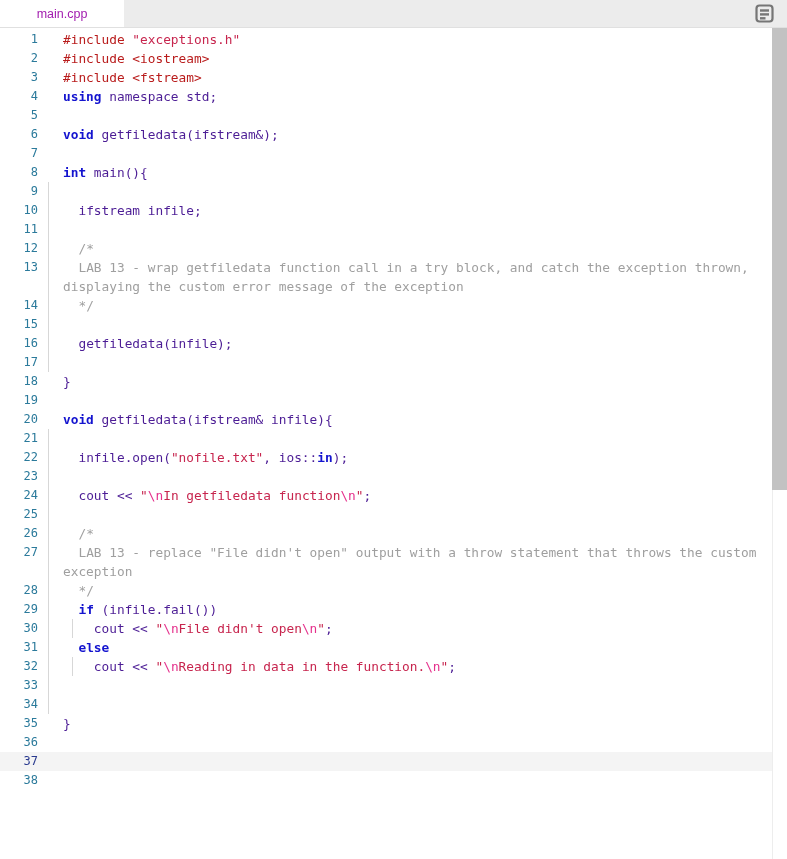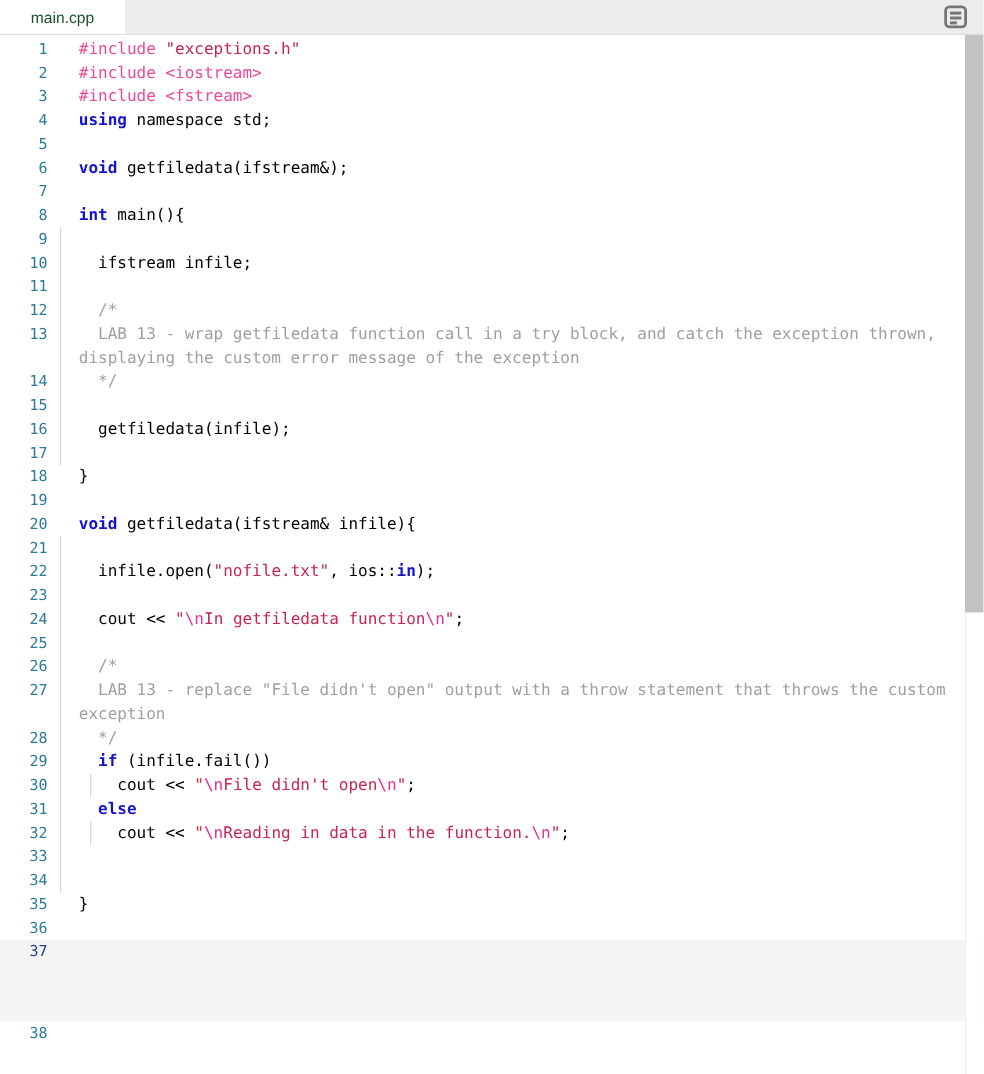--- a/index.html
+++ b/index.html
@@ -25,28 +25,28 @@
   
   .tabbar {
     position: relative;
     height: 27px;
     background: #ececec;
     display: flex;
     align-items: stretch;
     border-bottom: 1px solid #e0e0e0;
   }
   .tab {
-    width: 100px;
+    width: 124px;
     background: #ffffff;
     display: flex;
     align-items: center;
     justify-content: center;
     font-family: "Liberation Sans", sans-serif;
     font-size: 12.5px;
-    color: #14532d;
+    color: #a21caf;
     cursor: pointer;
     user-select: none;
   }
   .tabbar-spacer { flex: 1 1 auto; }
 
   .toolbar-icon {
     position: absolute;
     right: 13px;
     top: 4px;
     width: 19px;
@@ -74,21 +74,21 @@
     line-height: 19px;
     white-space: pre;
   }
 
   .row {
     position: relative;
     display: flex;
     align-items: flex-start;
     min-height: 19px;
   }
-  .row.active { background: #f4f4f4; flex-direction: column; }
+  .row.active { background: #f4f4f4; }
 
   .gutter {
     flex: 0 0 46px;
     width: 46px;
     text-align: right;
     padding-right: 8px;
     box-sizing: border-box;
     color: #2b7a9b;
     font-size: 12px;
     line-height: 19px;
@@ -116,25 +116,25 @@
     top: 0;
     bottom: 0;
     width: 1px;
     background: #d7d7d7;
   }
   .guide.g1 { left: 2px; }
   .guide.g2 { left: 25.5px; }
 
   
   .k   { color: #1414cf; font-weight: bold; }           
-  .pre { color: #ec4899; }           
+  .pre { color: #b91c1c; }           
   .str { color: #c7254e; }           
   .esc { color: #e5308c; }           
   .cmt { color: #9f9f9f; }           
-  .pl  { color: #000000; }           
+  .pl  { color: #4c1d95; }           
 
   
   .scroll-track {
     position: absolute;
     right: 0;
     top: 0;
     width: 15px;
     height: 832px;
     background: #ffffff;
     border-left: 1px solid #ededed;

